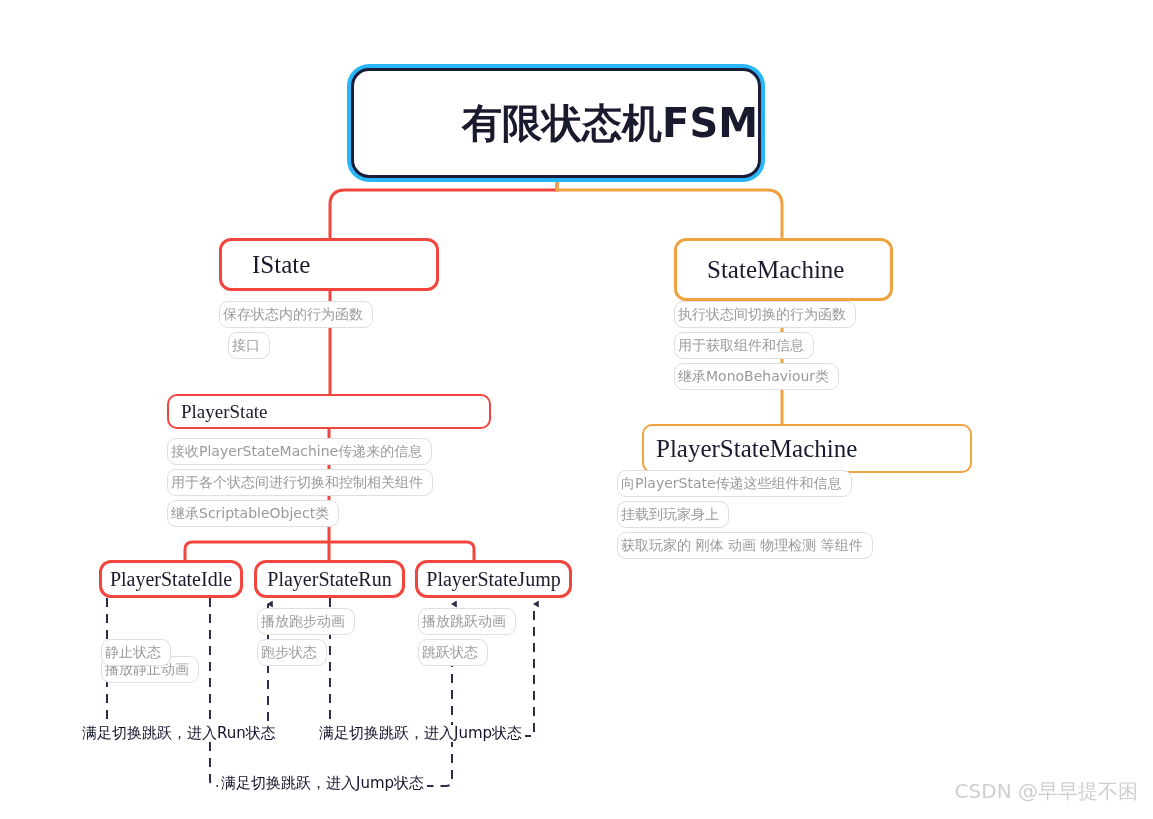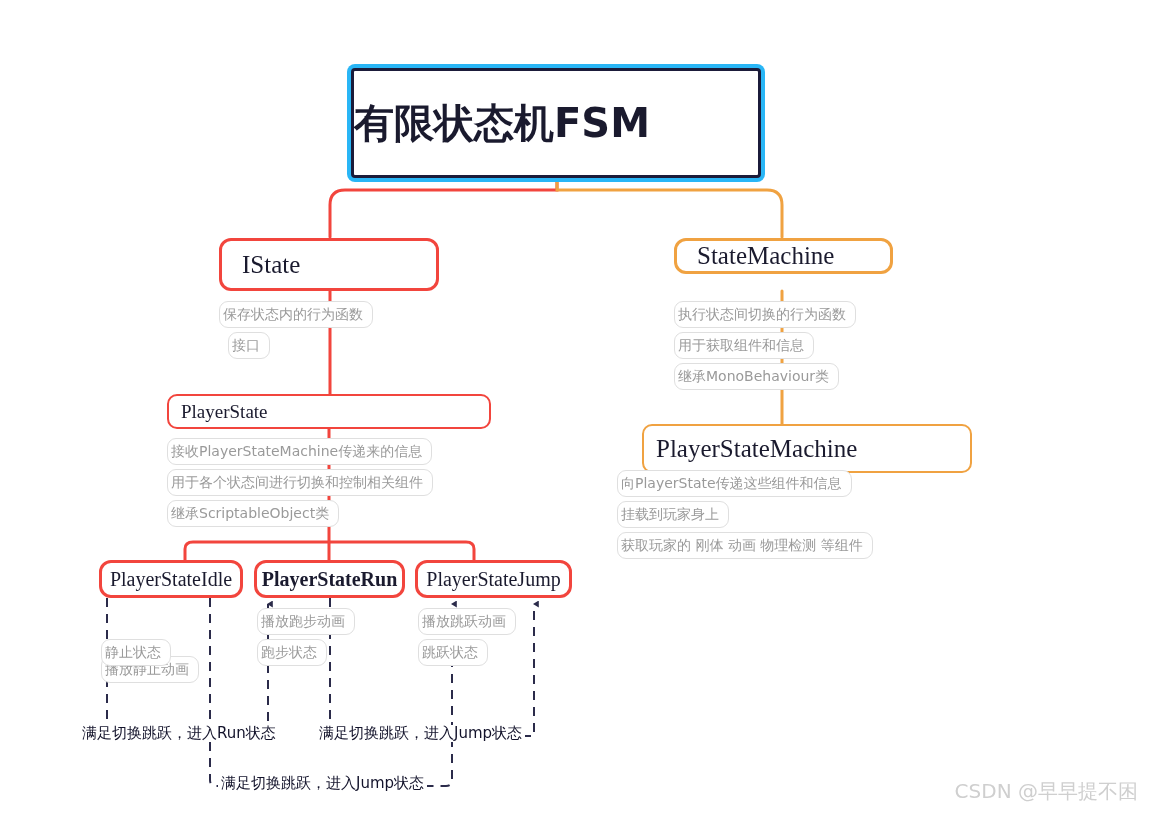--- a/index.html
+++ b/index.html
@@ -37,35 +37,35 @@
     background: #ffffff;
     display: flex;
     align-items: center;
     font-family: "Liberation Serif", "DejaVu Serif", serif;
     color: #1a1a2e;
     white-space: nowrap;
   }
 
   .node-root {
     border: 3px solid #1b1b3a;
-    border-radius: 4px;
+    border-radius: 18px;
     box-shadow: 0 0 0 4px #29b6f6;
-    justify-content: flex-start;
+    justify-content: flex-end;
     font-weight: bold;
   }
   .node-root .root-label {
     font-family: "DejaVu Sans", sans-serif;
     font-weight: bold;
   }
 
   .node-l1 {
     border-width: 3px;
     border-style: solid;
     border-radius: 12px;
-    padding-left: 20px;
+    padding-left: 30px;
   }
   .node-l2 {
     border-width: 2px;
     border-style: solid;
     border-radius: 10px;
     padding-left: 12px;
   }
   .node-l3 {
     border-width: 3px;
     border-style: solid;
@@ -152,21 +152,21 @@
   <div class="node node-root" style="left:351px; top:68px; width:410px; height:110px; font-size:40px;">
     <span class="root-label">有限状态机FSM</span>
   </div>
 
   <div class="node node-l1 red" style="left:219px; top:238px; width:220px; height:53px; font-size:25px;">
     <span>IState</span>
   </div>
   <div class="tag" style="left:219px; top:301px;">保存状态内的行为函数</div>
   <div class="tag" style="left:228px; top:332px;">接口</div>
 
-  <div class="node node-l1 orange" style="left:674px; top:238px; width:219px; height:36px; font-size:25px;">
+  <div class="node node-l1 orange" style="left:674px; top:238px; width:219px; height:63px; font-size:25px;">
     <span>StateMachine</span>
   </div>
   <div class="tag" style="left:674px; top:301px;">执行状态间切换的行为函数</div>
   <div class="tag" style="left:674px; top:332px;">用于获取组件和信息</div>
   <div class="tag" style="left:674px; top:363px;">继承MonoBehaviour类</div>
 
   <div class="node node-l2 red" style="left:167px; top:394px; width:324px; height:35px; font-size:19px;">
     <span>PlayerState</span>
   </div>
   <div class="tag" style="left:167px; top:438px;">接收PlayerStateMachine传递来的信息</div>
@@ -179,21 +179,21 @@
   <div class="tag" style="left:617px; top:470px;">向PlayerState传递这些组件和信息</div>
   <div class="tag" style="left:617px; top:501px;">挂载到玩家身上</div>
   <div class="tag" style="left:617px; top:532px;">获取玩家的 刚体 动画 物理检测 等组件</div>
 
   <div class="node node-l3 red" style="left:99px; top:560px; width:144px; height:38px; font-size:20px;">
     <span>PlayerStateIdle</span>
   </div>
   <div class="tag" style="left:101px; top:608px;margin-top:48px;">播放静止动画</div>
   <div class="tag" style="left:101px; top:639px;">静止状态</div>
 
-  <div class="node node-l3 red" style="left:254px; top:560px; width:151px; height:38px; font-size:20px;font-weight:bold;">
+  <div class="node node-l3 red" style="left:254px; top:560px; width:151px; height:38px; font-size:20px;">
     <span>PlayerStateRun</span>
   </div>
   <div class="tag" style="left:257px; top:608px;">播放跑步动画</div>
   <div class="tag" style="left:257px; top:639px;">跑步状态</div>
 
   <div class="node node-l3 red" style="left:415px; top:560px; width:157px; height:38px; font-size:20px;">
     <span>PlayerStateJump</span>
   </div>
   <div class="tag" style="left:418px; top:608px;">播放跳跃动画</div>
   <div class="tag" style="left:418px; top:639px;">跳跃状态</div>

